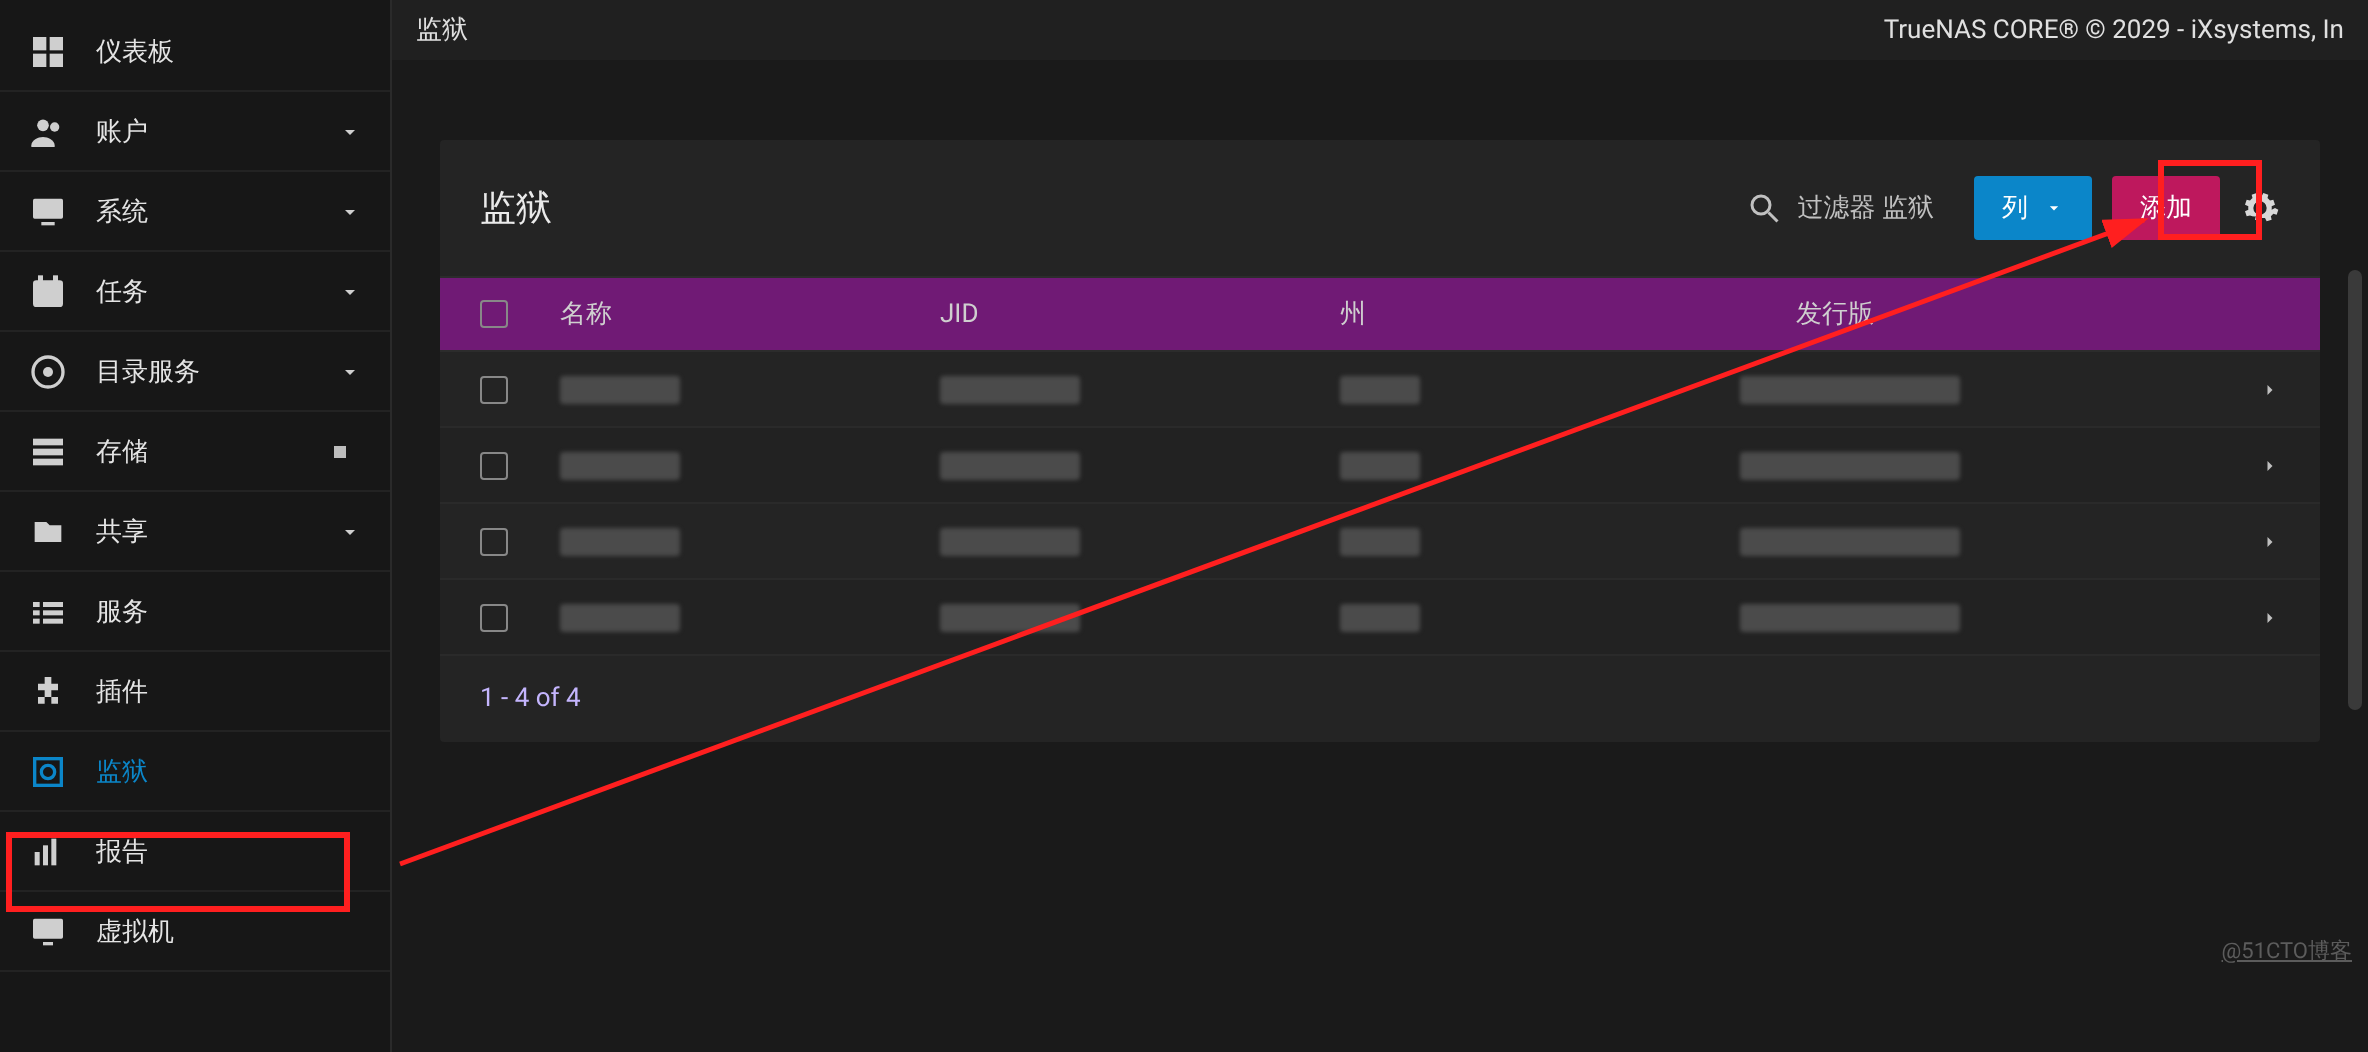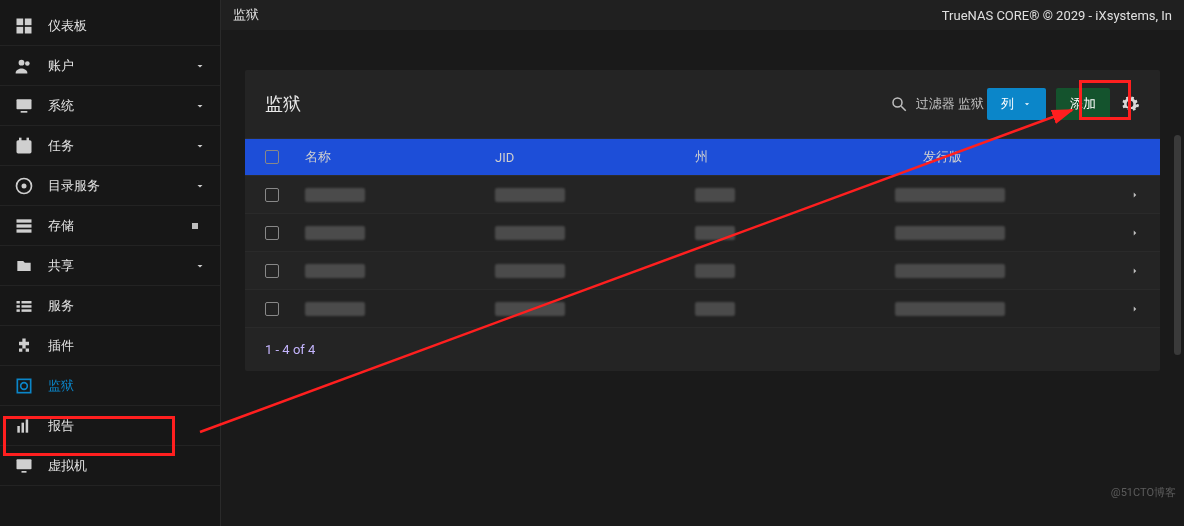--- a/index.html
+++ b/index.html
@@ -8,21 +8,21 @@
     background: #171717;
     color: #d8d8d8;
     width: 1184px;
     height: 526px;
     overflow: hidden;
     font-size: 13px;
     position: relative;
   }
   .layout { display: flex; height: 100%; }
   .sidebar {
-    width: 221px;
+    width: 196px;
     background: #171717;
     border-right: 1px solid #2a2a2a;
     flex-shrink: 0;
     display: flex;
     flex-direction: column;
   }
   .logo-area { height: 6px; }
   .side-item {
     display: flex;
     align-items: center;
@@ -59,50 +59,50 @@
   .card {
     background:#242424;
     border-radius:2px;
     position:relative;
   }
   .card-header {
     display:flex; align-items:center;
     padding:18px 20px;
   }
   .card-title { font-size:18px; color:#eaeaea; flex:1; font-weight:400; }
-  .search-wrap { display:flex; align-items:flex-start; margin-right:3px; color:#c0c0c0; }
+  .search-wrap { display:flex; align-items:flex-start; margin-right:20px; color:#c0c0c0; }
   .search-wrap .s-icon { fill:#c0c0c0; width:18px;height:18px; margin-right:8px; }
   .btn { height:32px; display:inline-flex; align-items:center; padding:0 14px; border-radius:2px; font-size:13px; cursor:pointer; border:none; }
   .btn-col { background:#0b86c9; color:#fff; margin-right:10px; }
   .btn-col .caret { fill:#fff; width:10px;height:10px; margin-left:8px; }
-  .btn-add { background:#14532d; color:#fff; margin-right:10px; }
+  .btn-add { background:#be185d; color:#fff; margin-right:10px; }
   .gear { fill:#d8d8d8; width:20px;height:20px; cursor:pointer; }
 
   .table { width:100%; }
-  .thead { display:flex; align-items:center; height:38px; padding:0 20px; color:#cfcfcf; background:#1d4ed8; border-top:1px solid #2c2c2c; border-bottom:1px solid #2c2c2c;}
+  .thead { display:flex; align-items:center; height:38px; padding:0 20px; color:#cfcfcf; background:#701a75; border-top:1px solid #2c2c2c; border-bottom:1px solid #2c2c2c;}
   .th-check { width:40px; display:flex; }
   .checkbox { width:14px;height:14px; border:1px solid #888; border-radius:2px; }
   .th-name { width:190px; }
   .th-jid { width:200px; }
   .th-state { width:200px; }
   .th-rel { flex:1;margin-left:28px; }
   .th-exp { width:40px; }
   .trow { display:flex; align-items:center; height:38px; padding:0 20px; color:#9a9a9a; border-bottom:1px solid #2a2a2a; }
   .trow:nth-child(odd){ background:#222; }
   .blurcell { background:#4b4b4b; border-radius:2px; filter:blur(1px); }
   .c-name { width:190px; } .c-name .blurcell{ width:60px;height:14px; }
   .c-jid  { width:200px; } .c-jid .blurcell{ width:70px;height:14px; }
   .c-state{ width:200px; } .c-state .blurcell{ width:40px;height:14px; }
   .c-rel  { flex:1; }      .c-rel .blurcell{ width:110px;height:14px; }
   .c-check{ width:40px; display:flex; }
   .c-exp  { width:40px; display:flex; justify-content:flex-end; }
   .chev { fill:#bfbfbf; width:10px;height:10px; }
   .pager { padding:14px 20px; color:#c4b5fd; }
   .scrollbar { position:absolute; right:3px; top:135px; width:7px; height:220px; background:#3a3a3a; border-radius:4px; }
-  .watermark { position:absolute; right:8px; bottom:26px; color:#5c5c5c; font-size:11px; }
+  .watermark { position:absolute; right:8px; bottom:43px; color:#5c5c5c; font-size:11px;text-decoration:underline; }
   svg.arrow { position:absolute; pointer-events:none; }
 </style>
 </head>
 <body>
 
 <div class="layout">
   <div class="sidebar">
     <div class="logo-area"></div>
 
     <div class="side-item">

